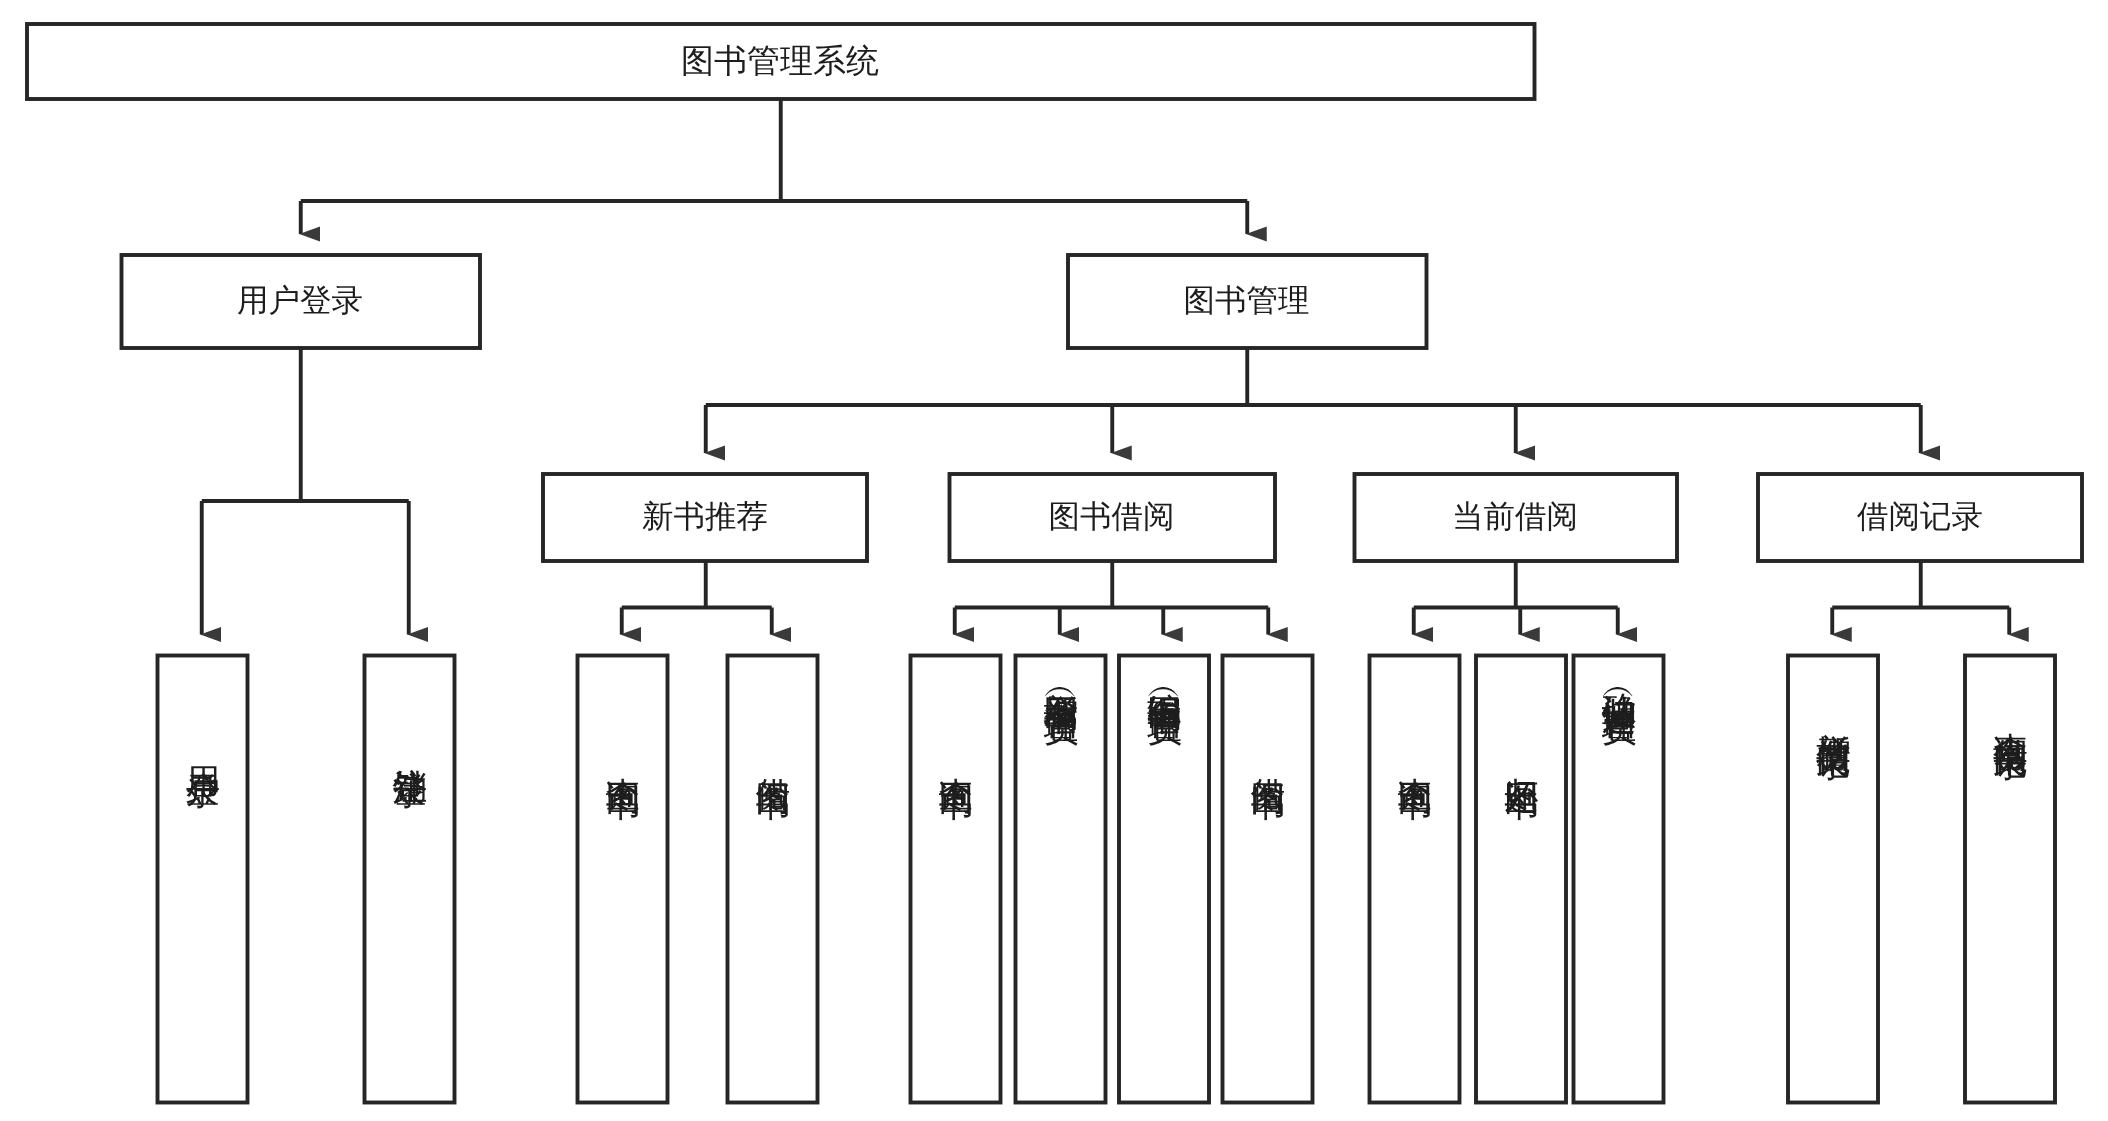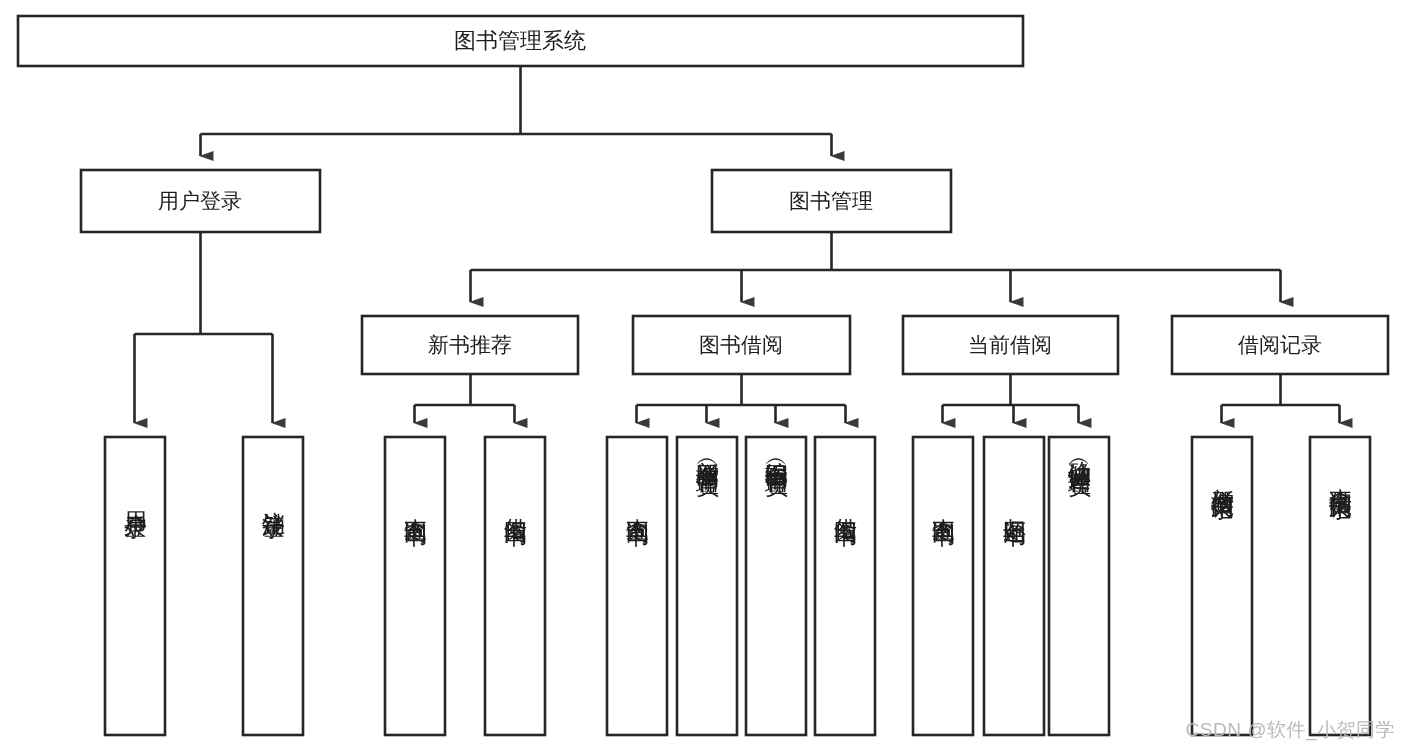--- a/index.html
+++ b/index.html
@@ -233,15 +233,14 @@
   <div class="vlabel-wrap" style="left:1049px; top:443px; width:60px; height:292px;">
     <span class="vlabel">确认归还（管理员）</span>
   </div>
   <div class="vlabel-wrap" style="left:1192px; top:470px; width:60px; height:265px;">
     <span class="vlabel">新增借阅记录</span>
   </div>
   <div class="vlabel-wrap" style="left:1310px; top:470px; width:60px; height:265px;">
     <span class="vlabel">查询借阅记录</span>
   </div>
 
-  <div class="watermark">CSDN @软件_小贺同学</div>
 
 </div>
 
 </body></html>

